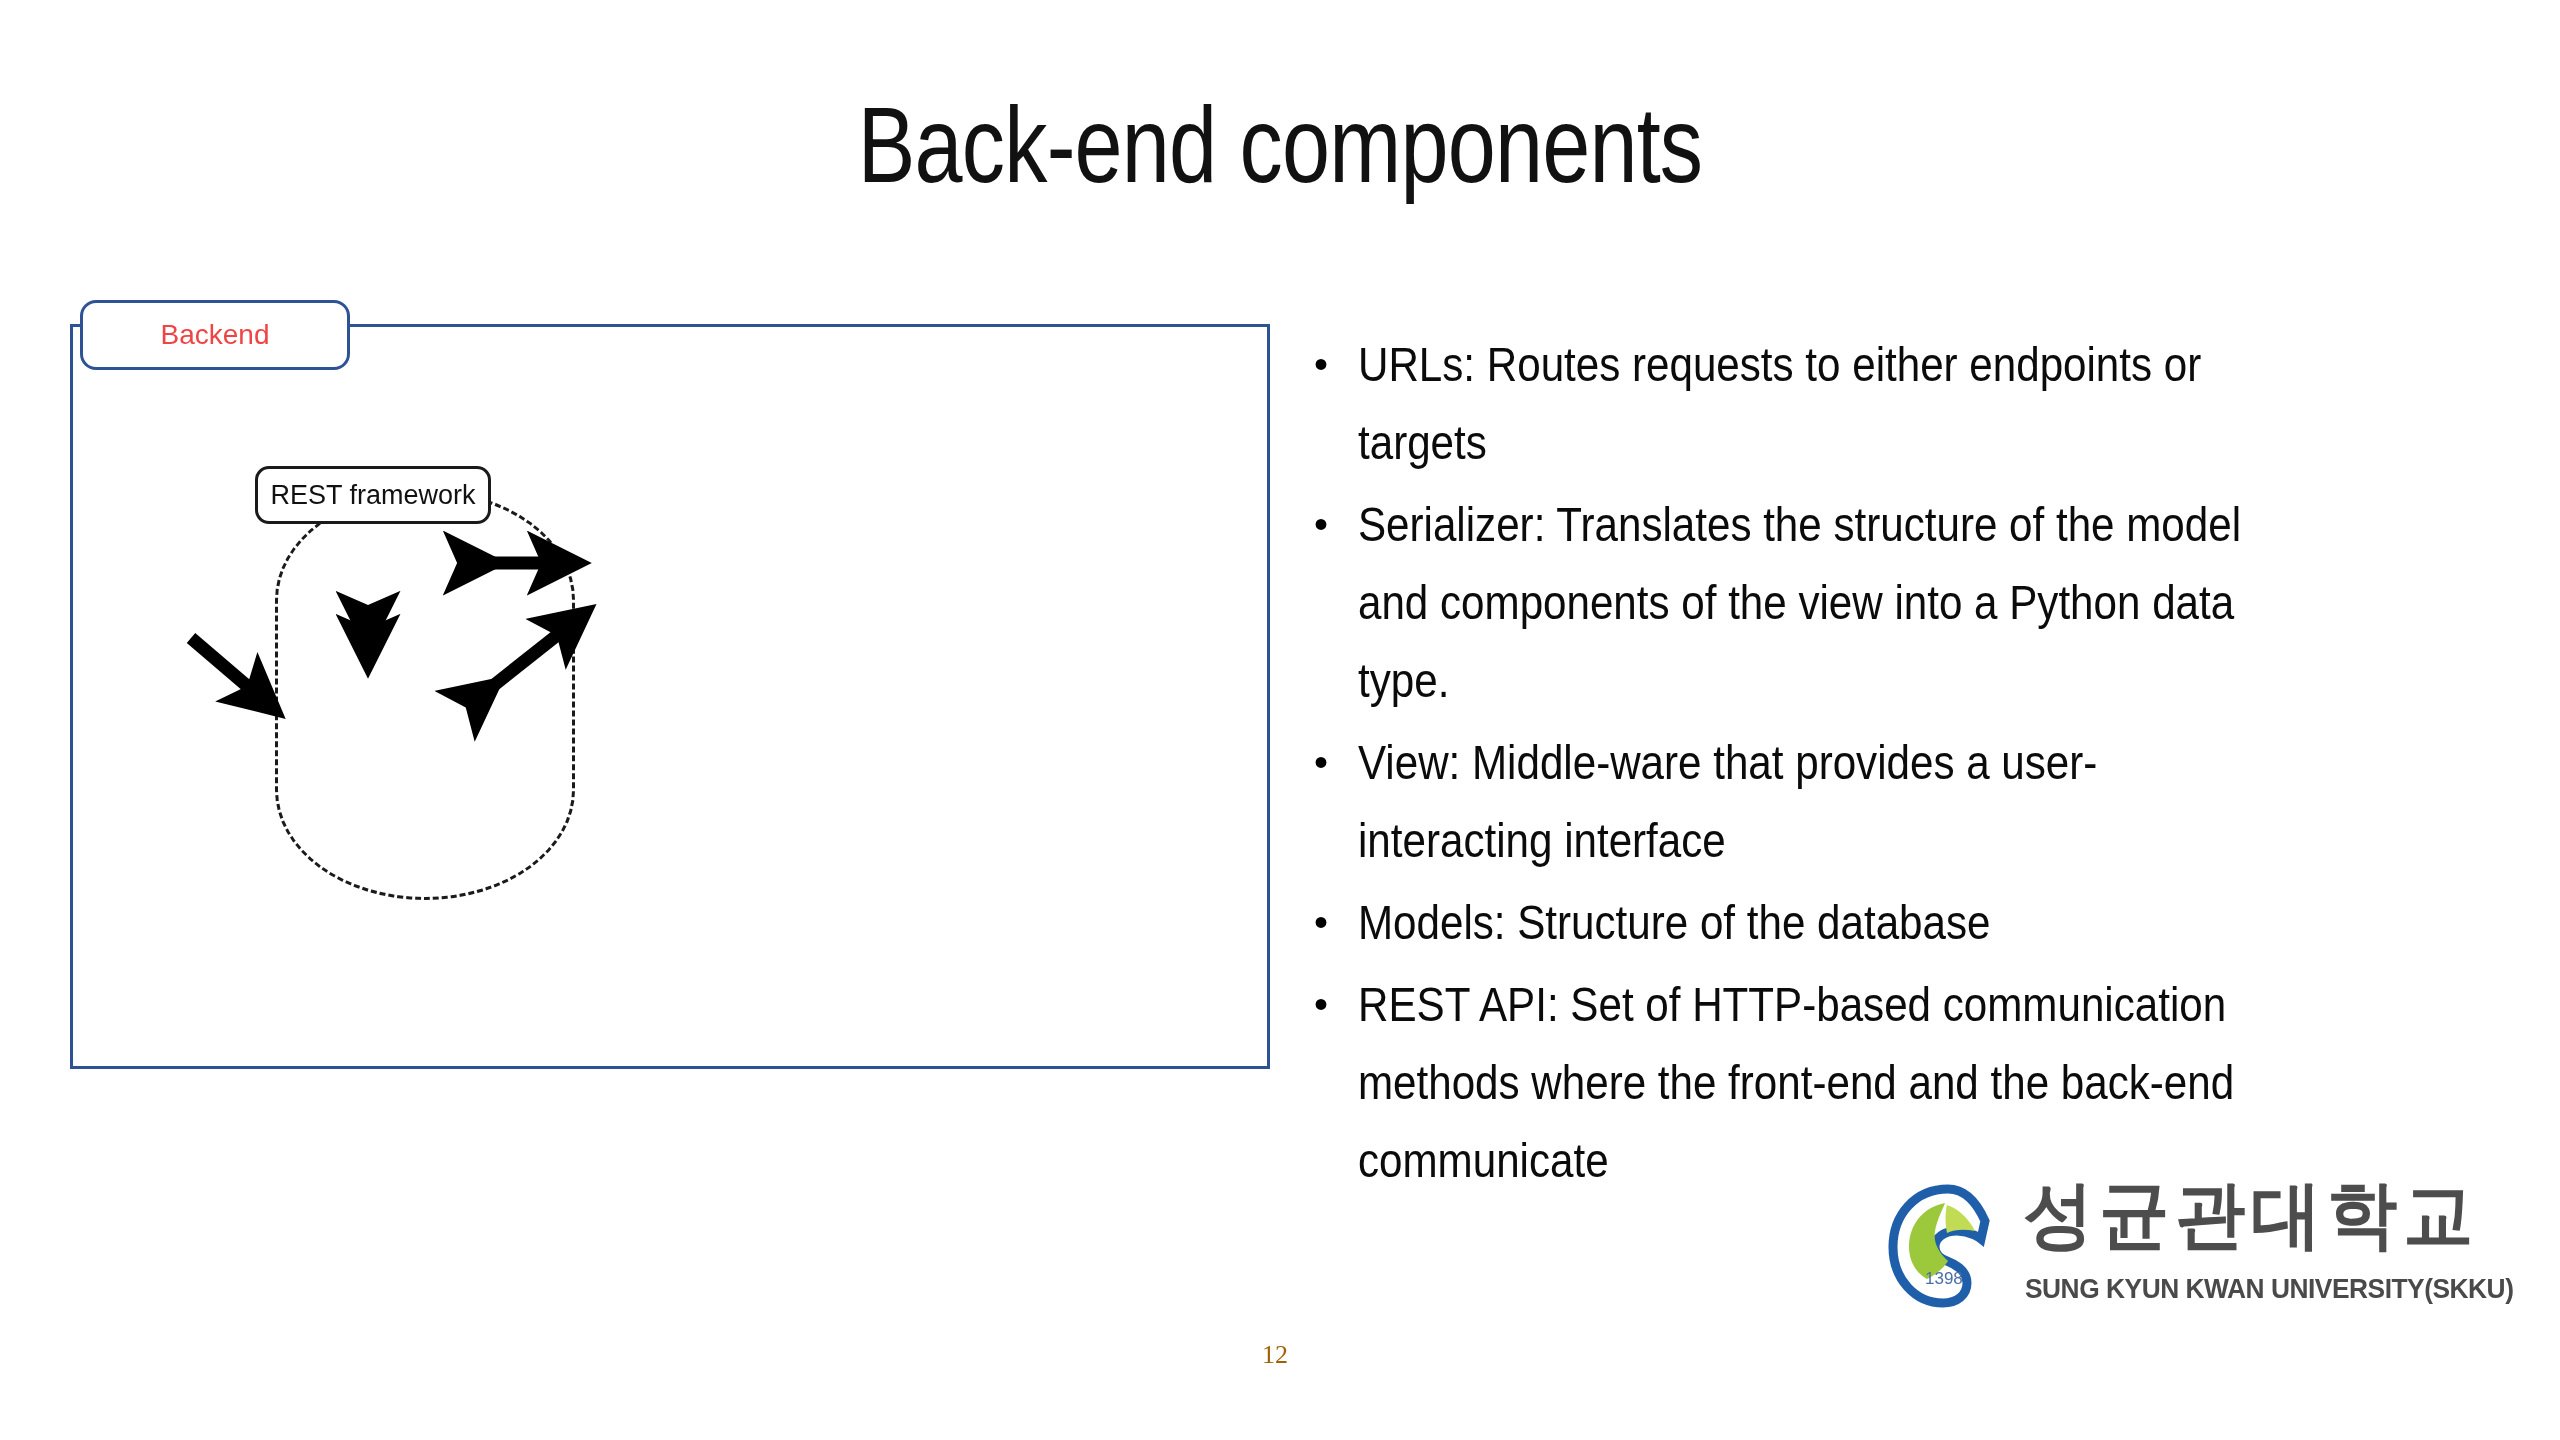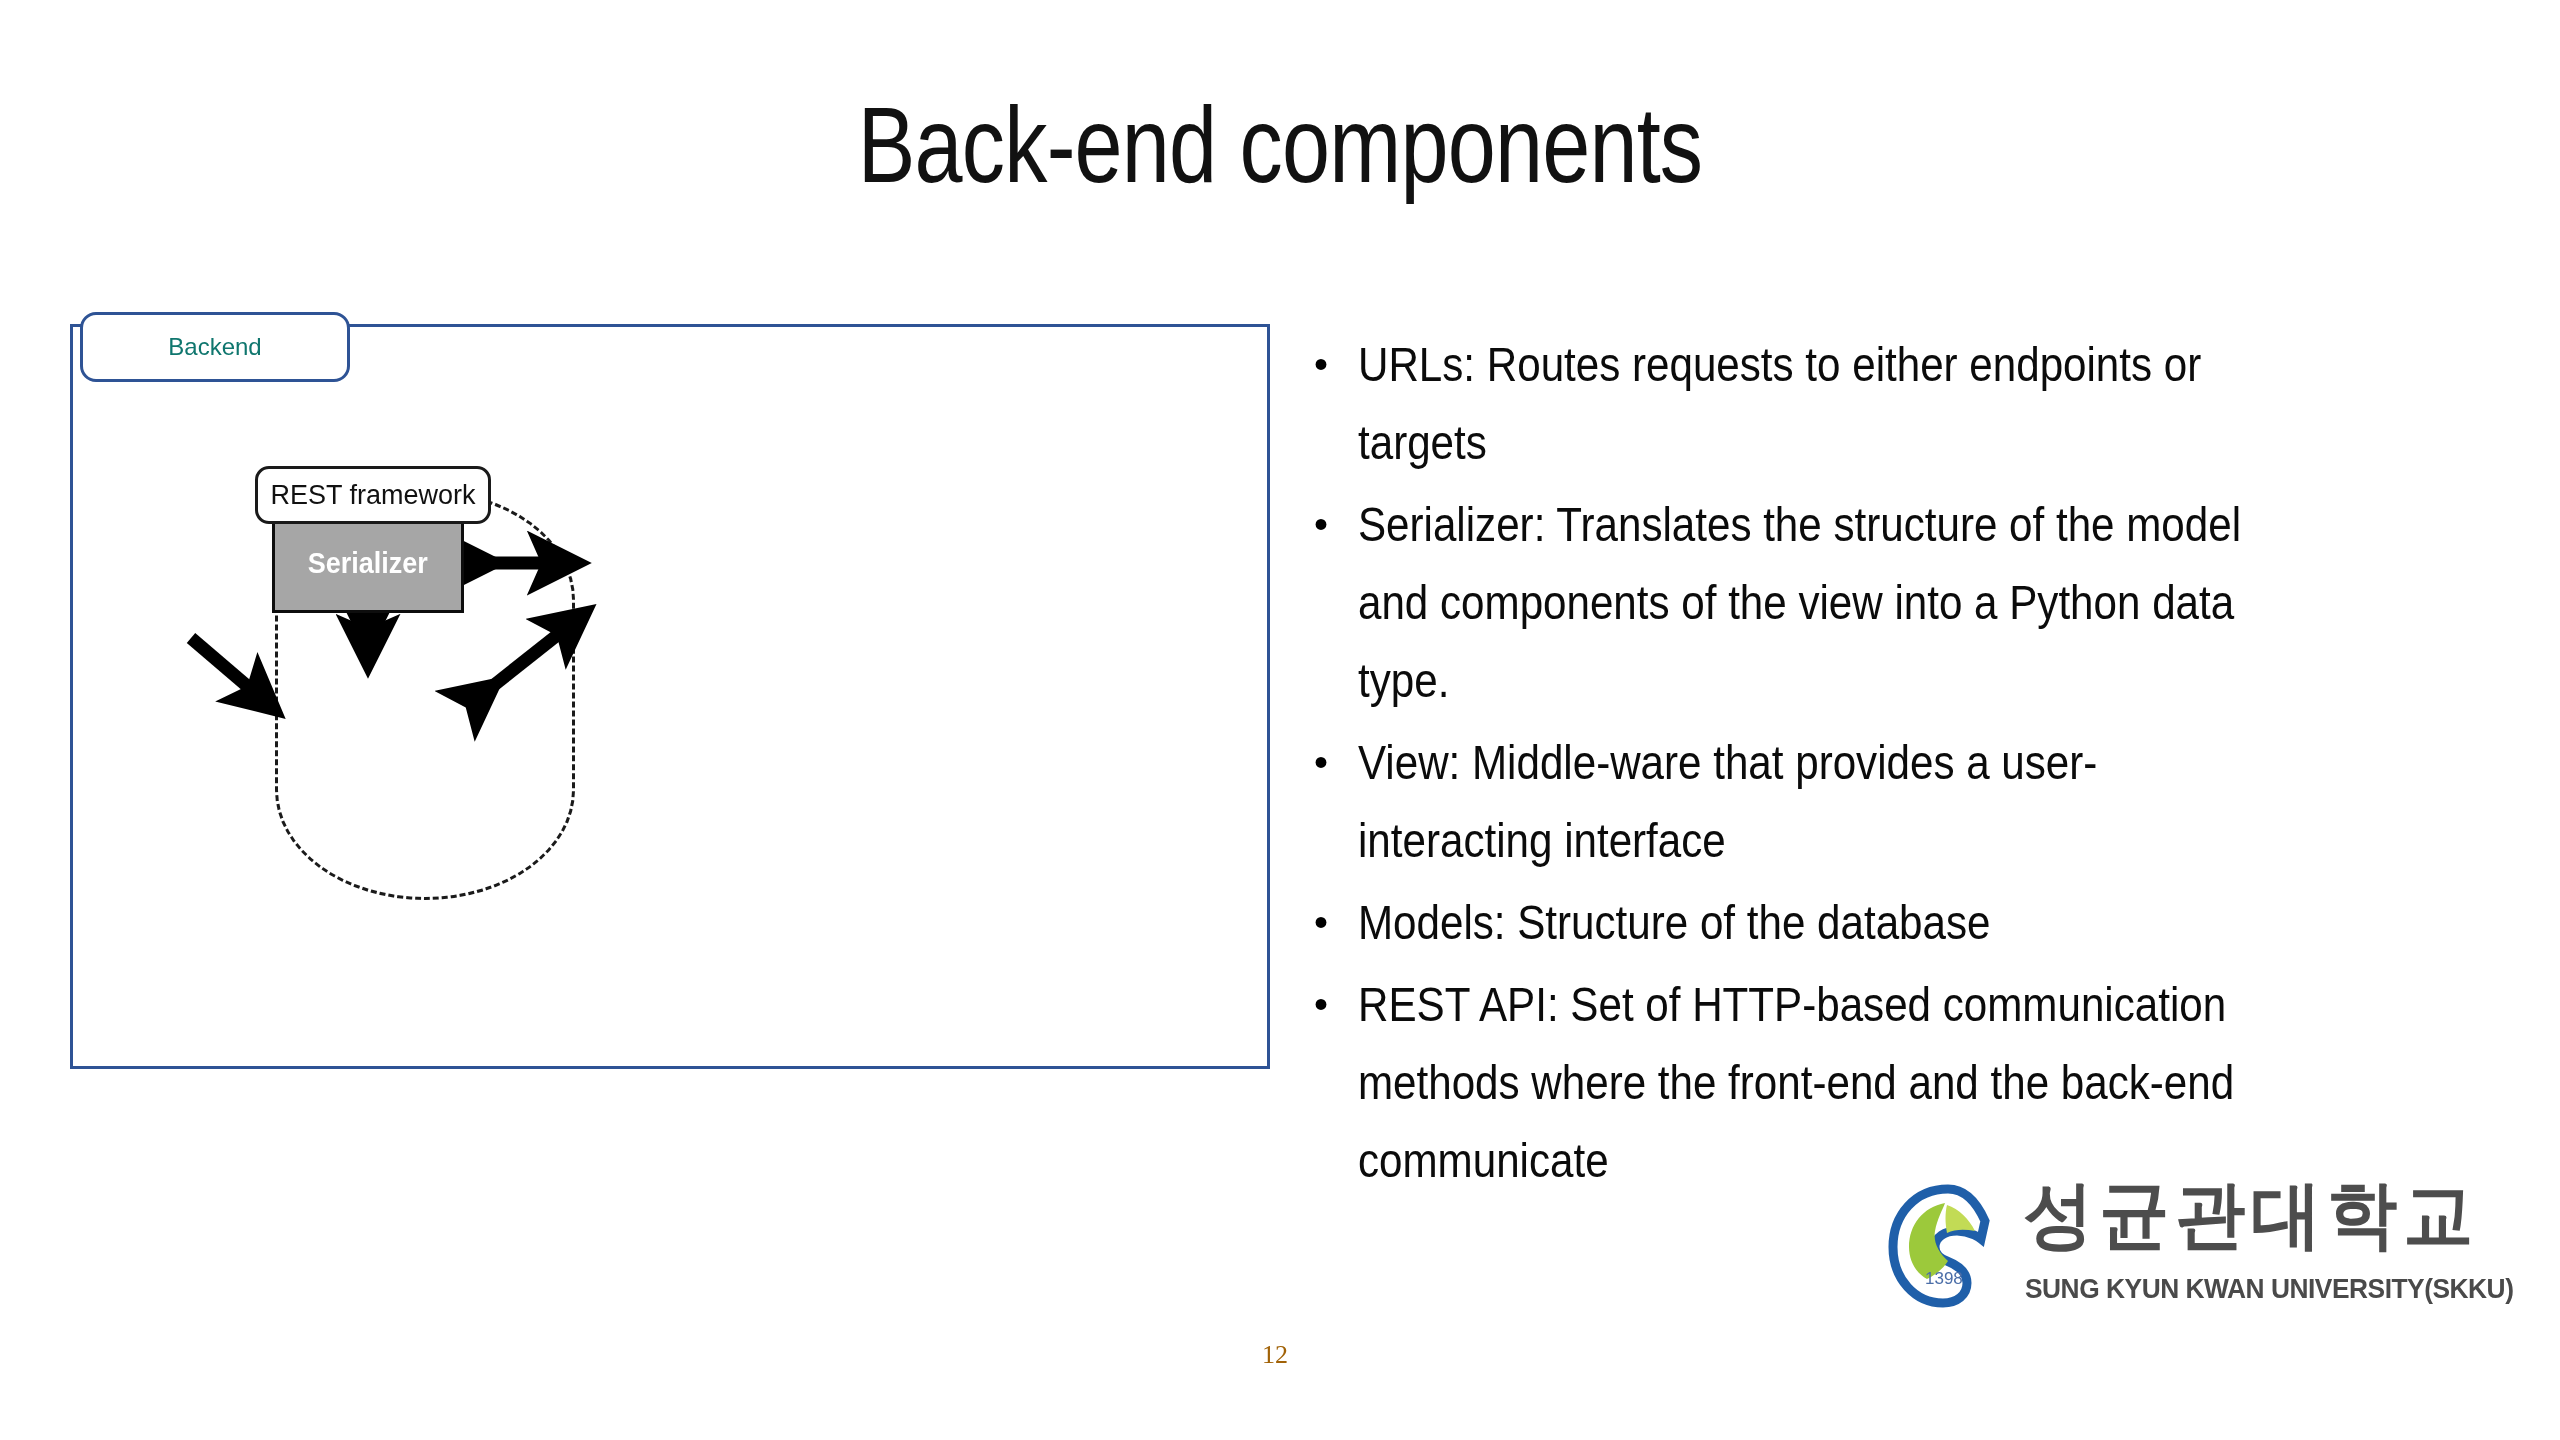--- a/index.html
+++ b/index.html
@@ -47,32 +47,32 @@
     top: 24px;
     width: 1200px;
     height: 745px;
     border: 3px solid #2E5395;
     box-sizing: border-box;
     background: transparent;
   }
   #backend-label {
     position: absolute;
     left: 20px;
-    top: 12px;
+    top: 0px;
     width: 270px;
     height: 70px;
     border: 3px solid #2E5395;
     border-radius: 16px;
     background: #ffffff;
     box-sizing: border-box;
     display: flex;
     align-items: center;
     justify-content: center;
-    font-size: 24px;
-    color: #0f766e;
+    font-size: 28px;
+    color: #ef4444;
   }
 
   #rest-dashed {
     position: absolute;
     left: 215px;
     top: 190px;
     width: 300px;
     height: 410px;
     border: 3px dashed #1a1a1a;
     border-radius: 150px / 110px;
@@ -248,23 +248,20 @@
 
     <line x1="131" y1="338" x2="200" y2="397" stroke="#000000" stroke-width="13" marker-end="url(#ah)"></line>
 
     <line x1="308" y1="322" x2="308" y2="345" stroke="#000000" stroke-width="13" marker-start="url(#ah)" marker-end="url(#ah)"></line>
 
     <line x1="414" y1="263" x2="498" y2="263" stroke="#000000" stroke-width="13" marker-start="url(#ah)" marker-end="url(#ah)"></line>
 
     <line x1="419" y1="397" x2="510" y2="325" stroke="#000000" stroke-width="13" marker-start="url(#ah)" marker-end="url(#ah)"></line>
   </svg>
 
-  <div class="node-box" id="node-serial">
-    <div>Serializer</div>
-  </div>
 </div>
 
 <div id="bullets">
   <div class="bullet-row">
     <div class="bullet-dot">•</div>
     <div class="bullet-text">URLs: Routes requests to either endpoints or targets</div>
   </div>
   <div class="bullet-row">
     <div class="bullet-dot">•</div>
     <div class="bullet-text">Serializer: Translates the structure of the model and components of the view into a Python data type.</div>

